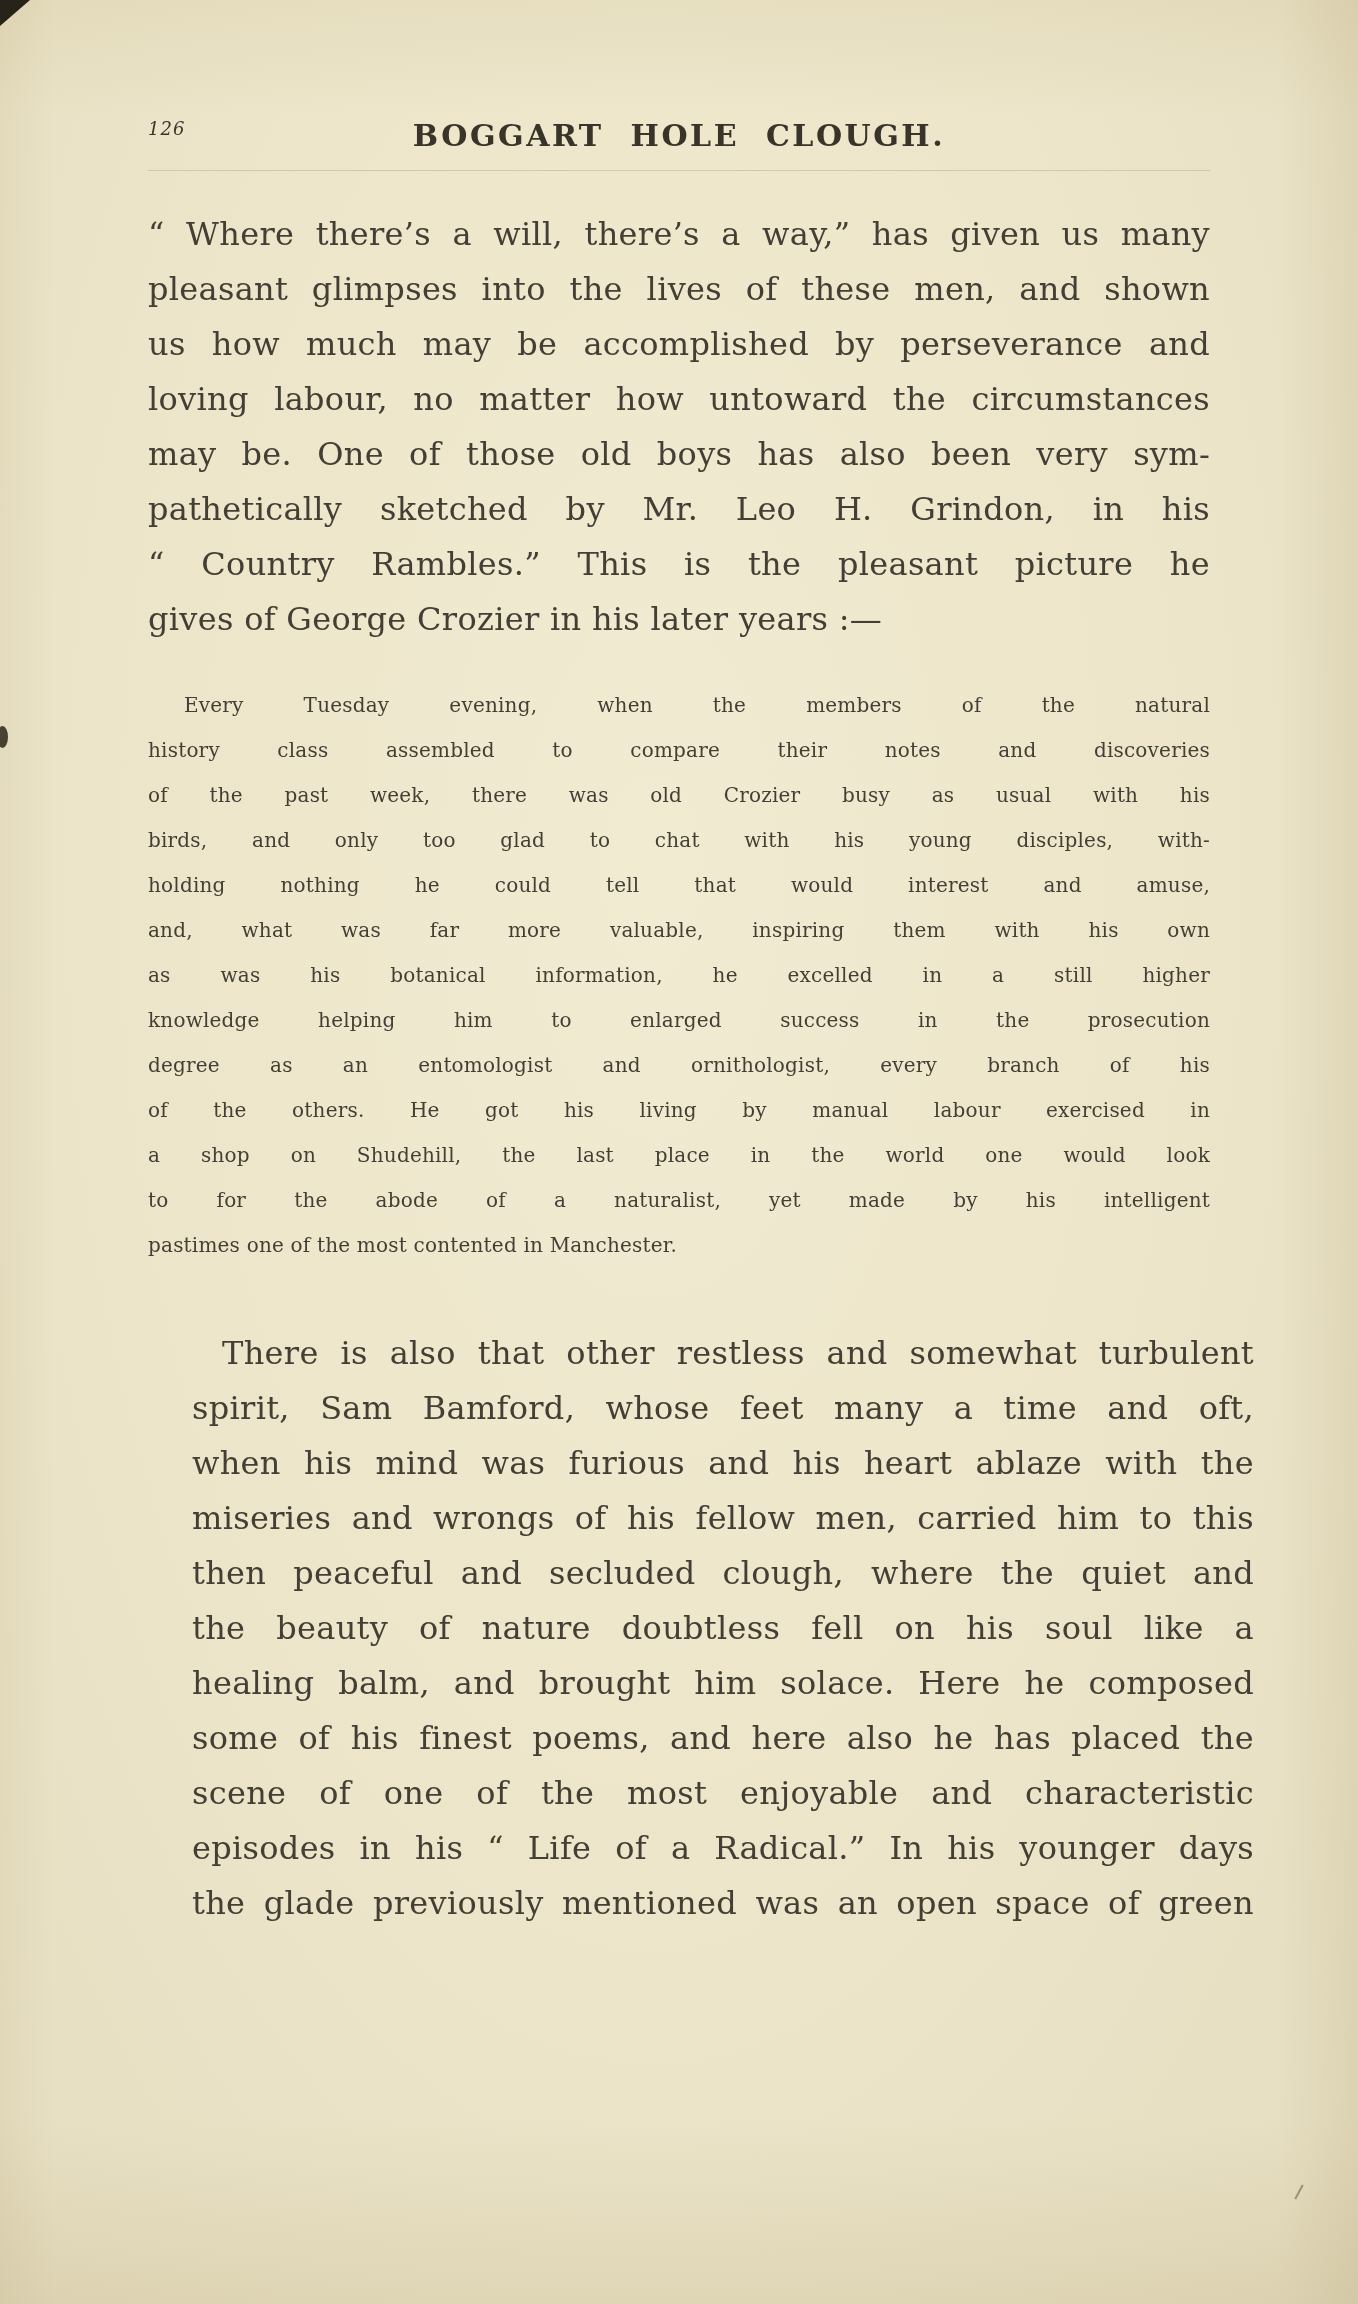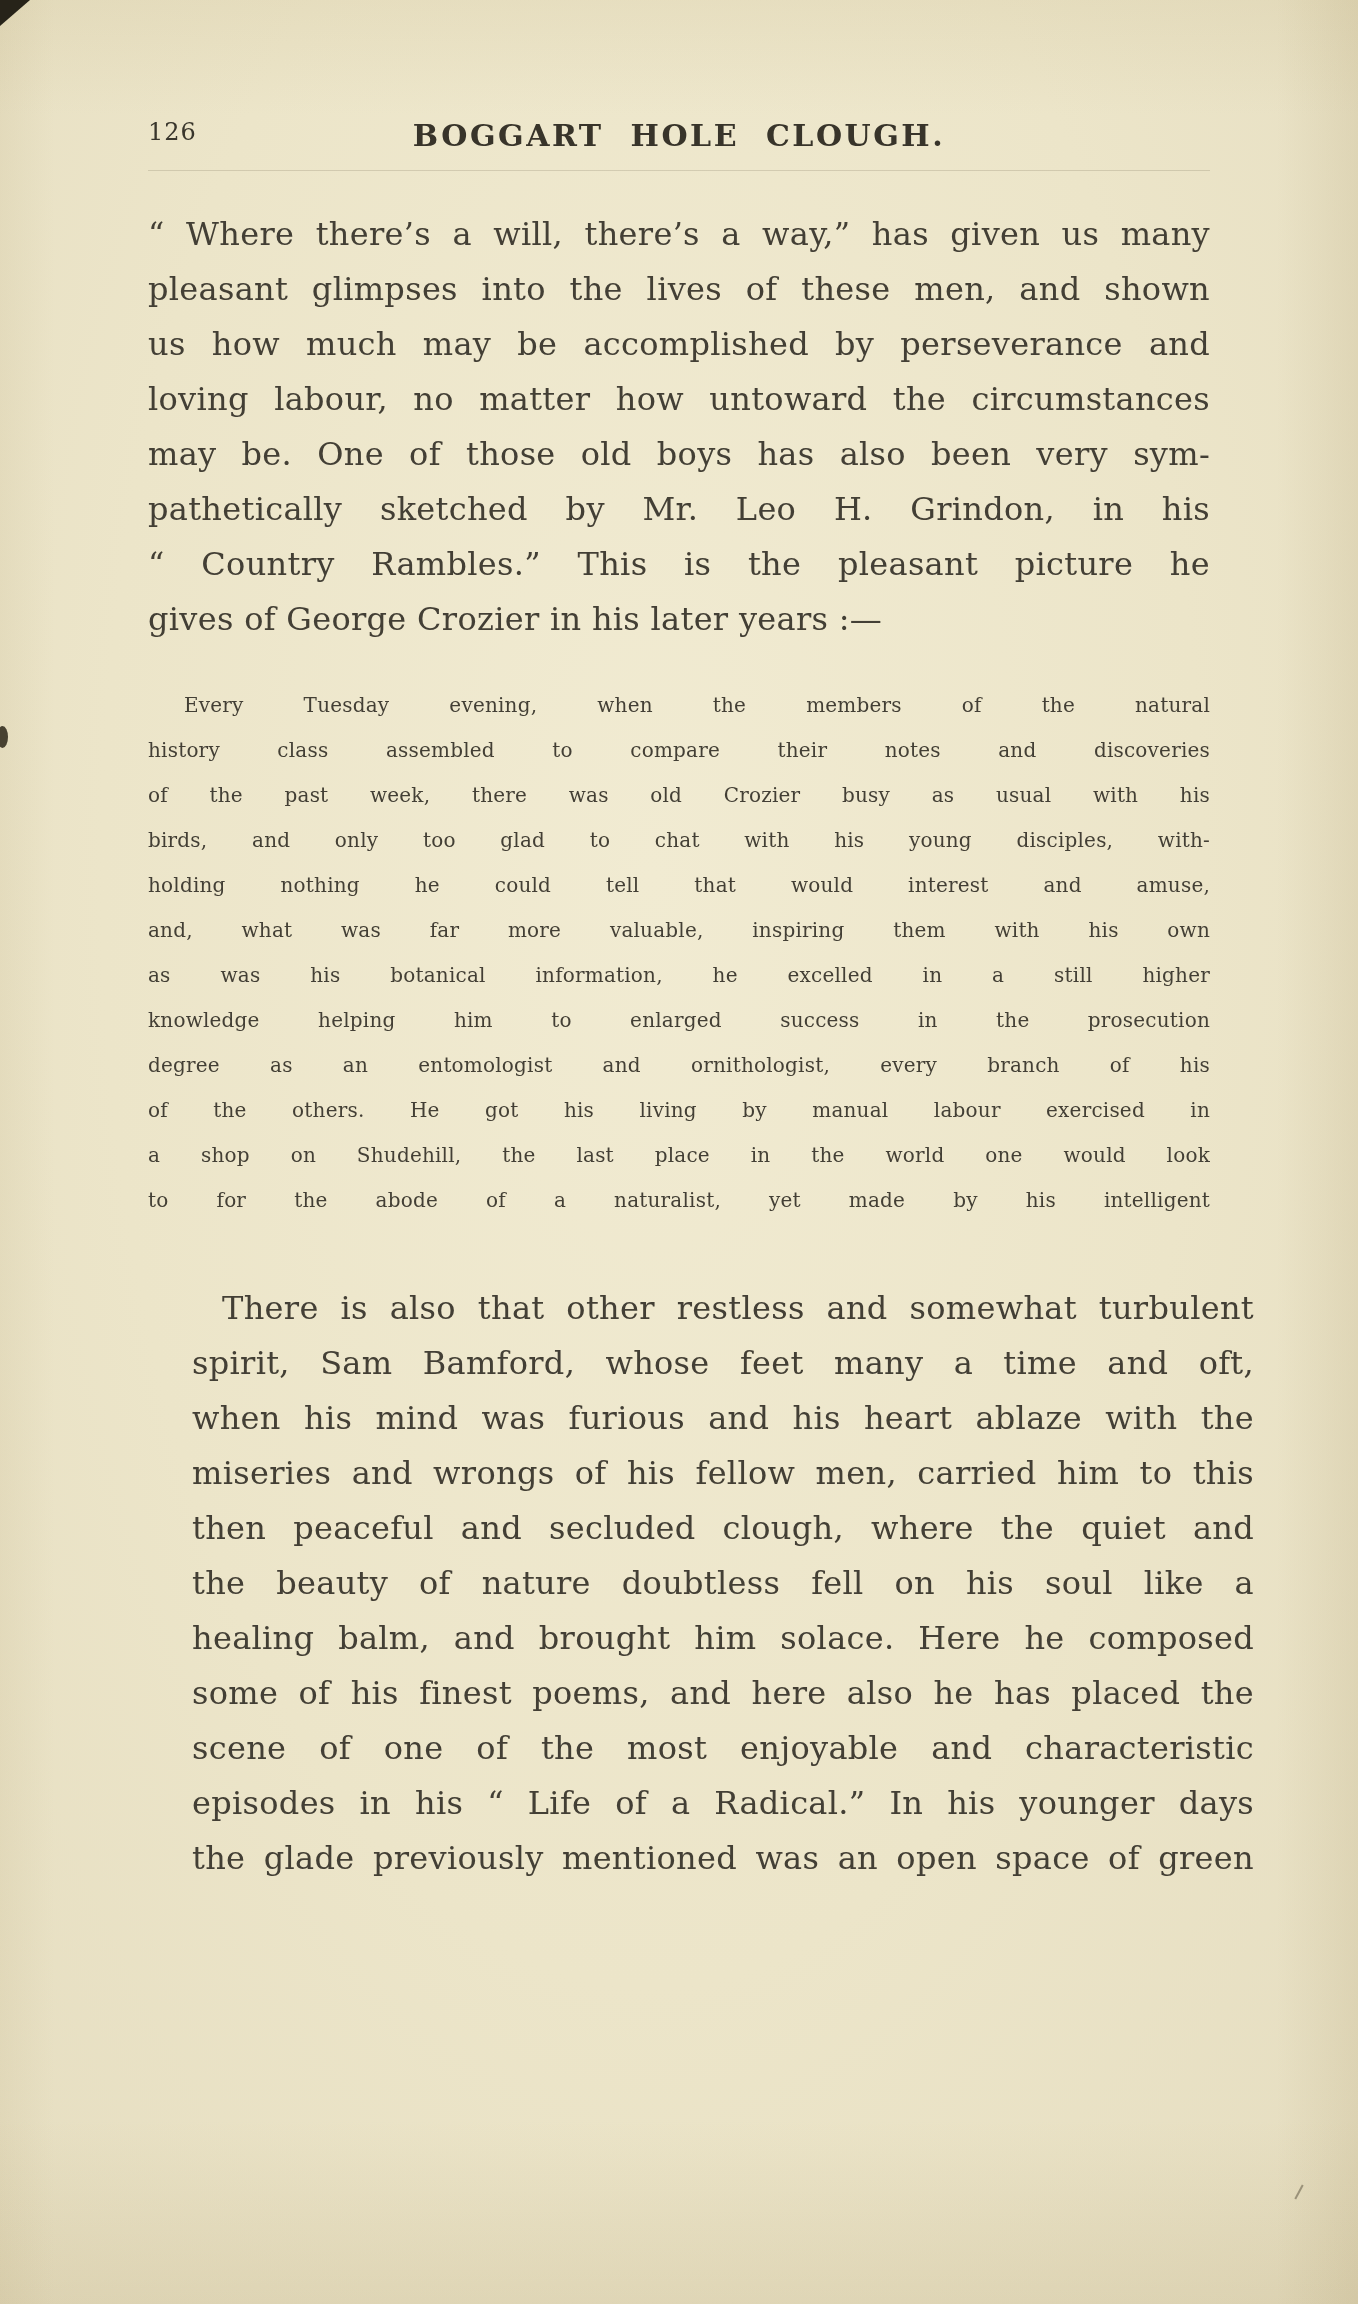--- a/index.html
+++ b/index.html
@@ -52,23 +52,24 @@
     width: 1062px;
   }
   .page-header {
     display: flex;
     align-items: baseline;
     position: relative;
     height: 52px;
     border-bottom: 1px solid rgba(90,80,55,0.18);
   }
   .page-number {
-    font-size: 24px;
+    font-size: 18px;
     letter-spacing: 1px;
     color: #39362c;
+    font-style: italic;
   }
   .running-title {
     position: absolute;
     left: 0; right: 0;
     text-align: center;
     font-weight: bold;
     font-size: 30px;
     letter-spacing: 2.5px;
     word-spacing: 14px;
     color: #38342a;
@@ -130,20 +131,21 @@
         <div class="line">of the past week, there was old Crozier busy as usual with his</div>
         <div class="line">birds, and only too glad to chat with his young disciples, with-</div>
         <div class="line">holding nothing he could tell that would interest and amuse,</div>
         <div class="line">and, what was far more valuable, inspiring them with his own</div>
         <div class="line">as was his botanical information, he excelled in a still higher</div>
         <div class="line">knowledge helping him to enlarged success in the prosecution</div>
         <div class="line">degree as an entomologist and ornithologist, every branch of his</div>
         <div class="line">of the others. He got his living by manual labour exercised in</div>
         <div class="line">a shop on Shudehill, the last place in the world one would look</div>
         <div class="line">to for the abode of a naturalist, yet made by his intelligent</div>
+        <div class="line last">pastimes one of the most contented in Manchester.</div>
       </div>
 
     <div class="paragraph para-body para-3">
         <div class="line">There is also that other restless and somewhat turbulent</div>
         <div class="line">spirit, Sam Bamford, whose feet many a time and oft,</div>
         <div class="line">when his mind was furious and his heart ablaze with the</div>
         <div class="line">miseries and wrongs of his fellow men, carried him to this</div>
         <div class="line">then peaceful and secluded clough, where the quiet and</div>
         <div class="line">the beauty of nature doubtless fell on his soul like a</div>
         <div class="line">healing balm, and brought him solace. Here he composed</div>

